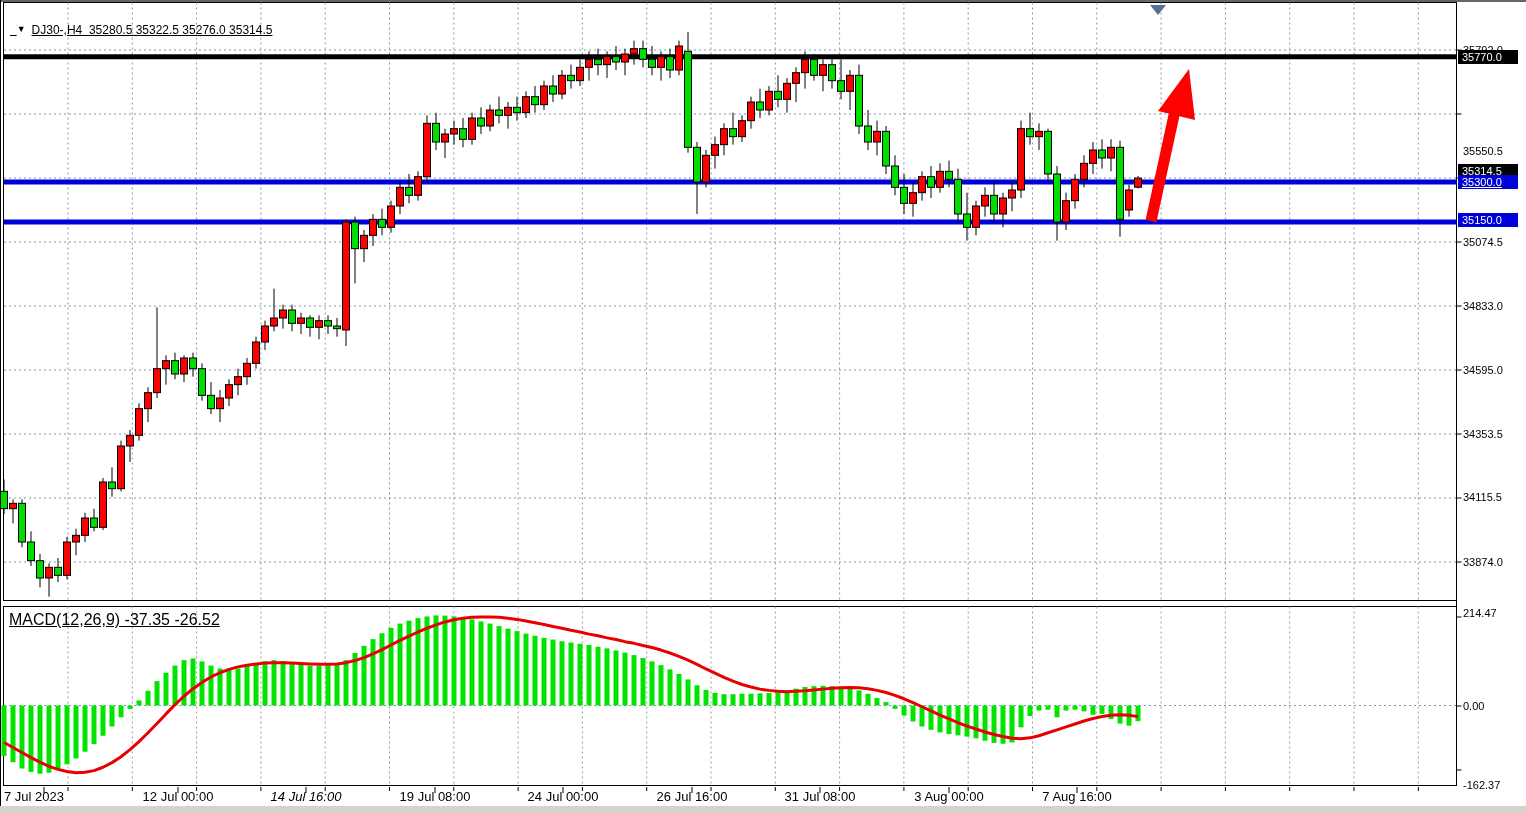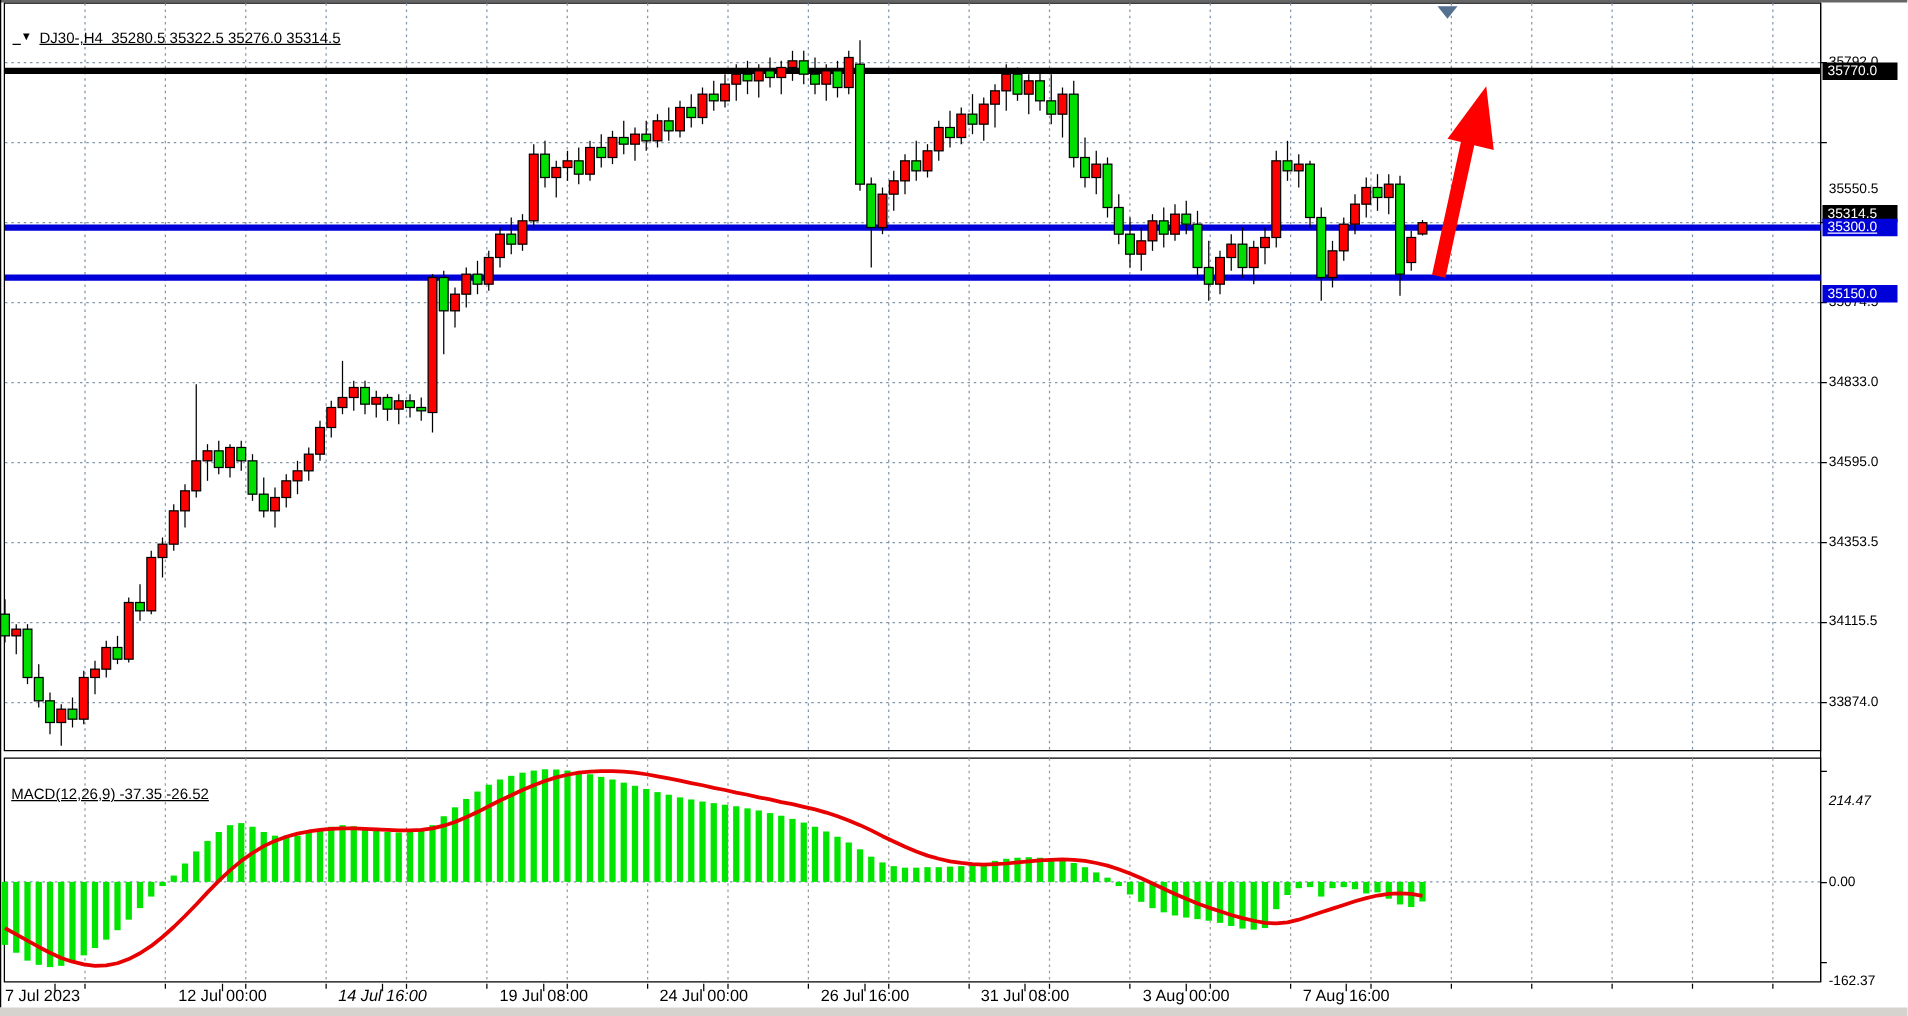--- a/index.html
+++ b/index.html
@@ -522,38 +522,38 @@
 
 <div class="abs" style="left:4px;top:3px;width:1452px;height:597px;"></div>
 <div class="abs" style="left:4px;top:607px;width:1452px;height:178px;"></div>
 <div class="abs" style="left:1458px;top:2px;width:68px;height:784px;"></div>
 <div class="abs" style="left:0;top:787px;width:1456px;height:18px;"></div>
 
 <div class="abs hdr" style="left:10px;top:9px;">
   <span class="tri">▼</span><span>DJ30-,H4  35280.5 35322.5 35276.0 35314.5</span>
 </div>
 
-<div class="abs hdr" style="left:9px;top:628px;font-size:12px;">MACD(12,26,9) -37.35 -26.52</div>
+<div class="abs hdr" style="left:9px;top:611px;font-size:16px;">MACD(12,26,9) -37.35 -26.52</div>
 
 <div id="price-labels">
     <div class="axis-label" style="top: 45.3px;">35792.0</div>
     <div class="axis-label" style="top: 109.7px; margin-top: 36px;">35550.5</div>
     <div class="axis-label" style="top: 236.633px;">35074.5</div>
     <div class="axis-label" style="top: 301.033px;">34833.0</div>
     <div class="axis-label" style="top: 364.5px;">34595.0</div>
     <div class="axis-label" style="top: 428.9px;">34353.5</div>
     <div class="axis-label" style="top: 492.367px;">34115.5</div>
     <div class="axis-label" style="top: 556.767px;">33874.0</div>
     <div class="badge black" style="top: 49.6667px;">35770.0</div>
     <div class="badge black" style="top: 164.133px;">35314.5</div>
     <div class="badge blue" style="top: 175px; text-decoration: underline;">35300.0</div>
-    <div class="badge blue" style="top: 228px;">35150.0</div>
+    <div class="badge blue" style="top: 213px;">35150.0</div>
   </div>
 <div id="macd-labels">
-    <div class="macd-label" style="top: 636px; font-style: italic;">214.47</div>
+    <div class="macd-label" style="top: 608px;">214.47</div>
     <div class="macd-label" style="top: 700.5px;">0.00</div>
     <div class="macd-label" style="top: 780px;">-162.37</div>
   </div>
 <div id="time-labels">
     <div class="time-label" style="left: 4px;">7 Jul 2023</div>
     <div class="time-label" style="left: 178px; transform: translateX(-50%);">12 Jul 00:00</div>
     <div class="time-label" style="left: 306px; transform: translateX(-50%); font-style: italic;">14 Jul 16:00</div>
     <div class="time-label" style="left: 435px; transform: translateX(-50%);">19 Jul 08:00</div>
     <div class="time-label" style="left: 563px; transform: translateX(-50%);">24 Jul 00:00</div>
     <div class="time-label" style="left: 692px; transform: translateX(-50%);">26 Jul 16:00</div>

